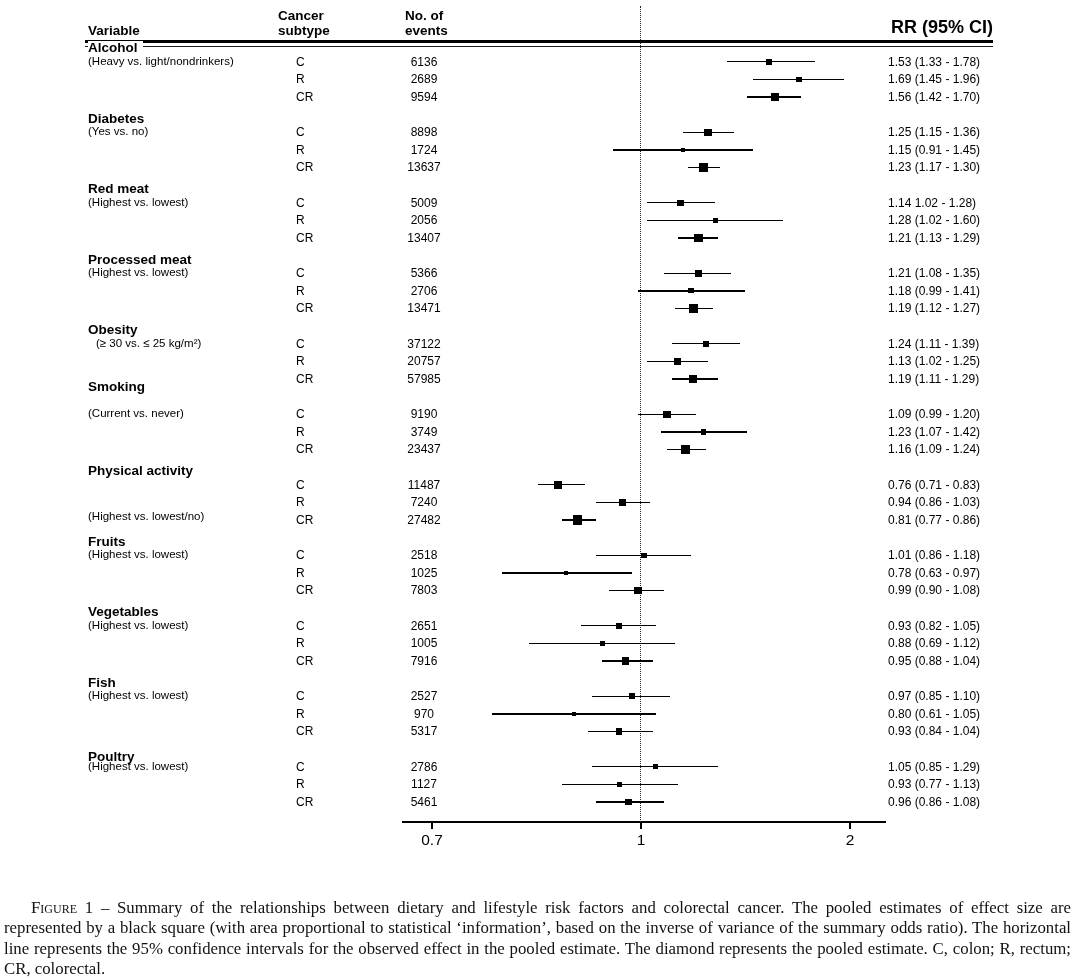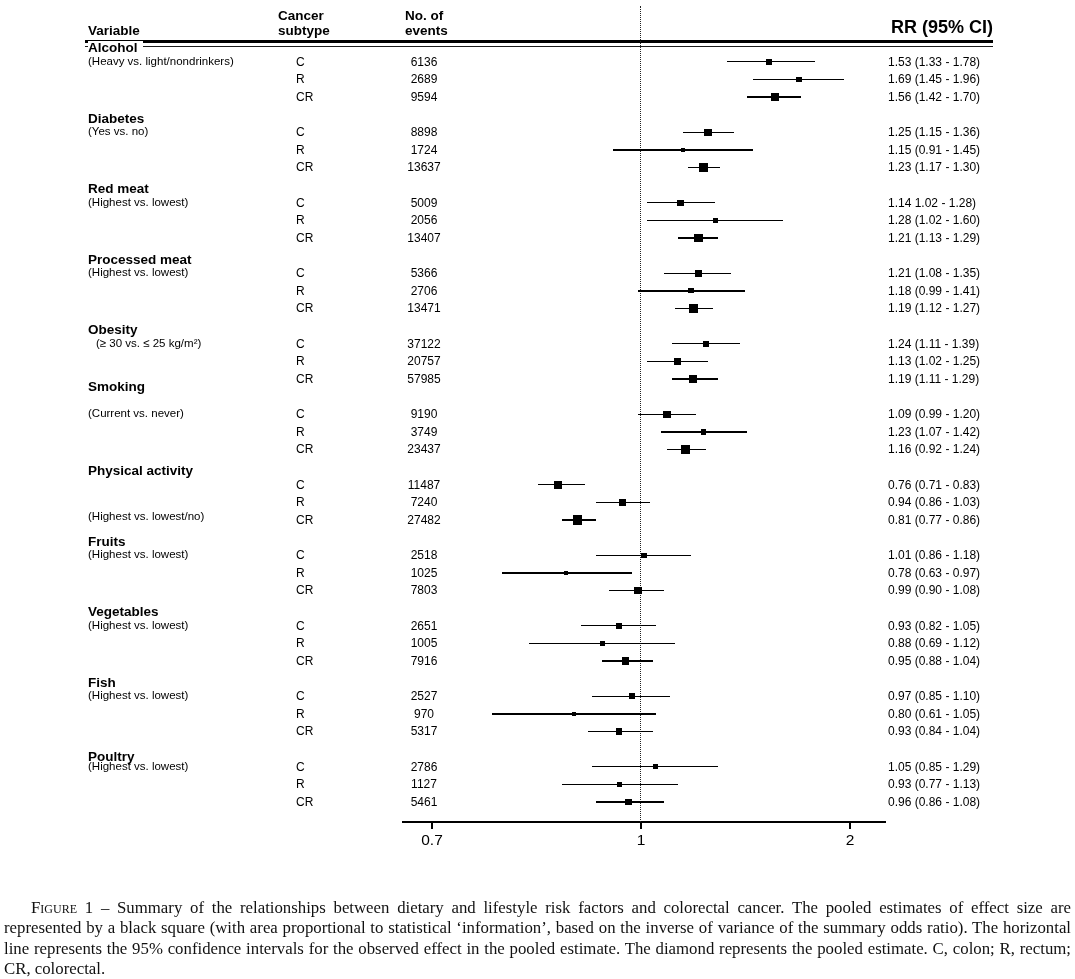--- a/index.html
+++ b/index.html
@@ -183,21 +183,21 @@
       <div class="frow" style="top: 423.1px;">
         <div class="cell subtype">R</div>
         <div class="cell events">3749</div>
         <div class="cell rrlabel">1.23 (1.07 - 1.42)</div>
         <div class="ci" style="left: 576.401px; width: 85.3305px;"></div>
         <div class="sq" style="width: 5.82733px; height: 5.82733px; left: 615.506px; top: 5.88633px;"></div>
       </div>
       <div class="frow" style="top: 440.7px;">
         <div class="cell subtype">CR</div>
         <div class="cell events">23437</div>
-        <div class="cell rrlabel">1.16 (0.92 - 1.24)</div>
+        <div class="cell rrlabel">1.16 (1.09 - 1.24)</div>
         <div class="ci" style="left: 581.985px; width: 38.8765px;"></div>
         <div class="sq" style="width: 8.63333px; height: 8.63333px; left: 596.435px; top: 4.48333px;"></div>
       </div>
       <div class="group-title" style="left: 88px; top: 464px;">Physical activity</div>
       <div class="group-sub" style="left: 88px; top: 477.5px; margin-top: 32px;">(Highest vs. lowest/no)</div>
       <div class="frow" style="top: 476px;">
         <div class="cell subtype">C</div>
         <div class="cell events">11487</div>
         <div class="cell rrlabel">0.76 (0.71 - 0.83)</div>
         <div class="ci" style="left: 452.731px; width: 47.0861px;"></div>

